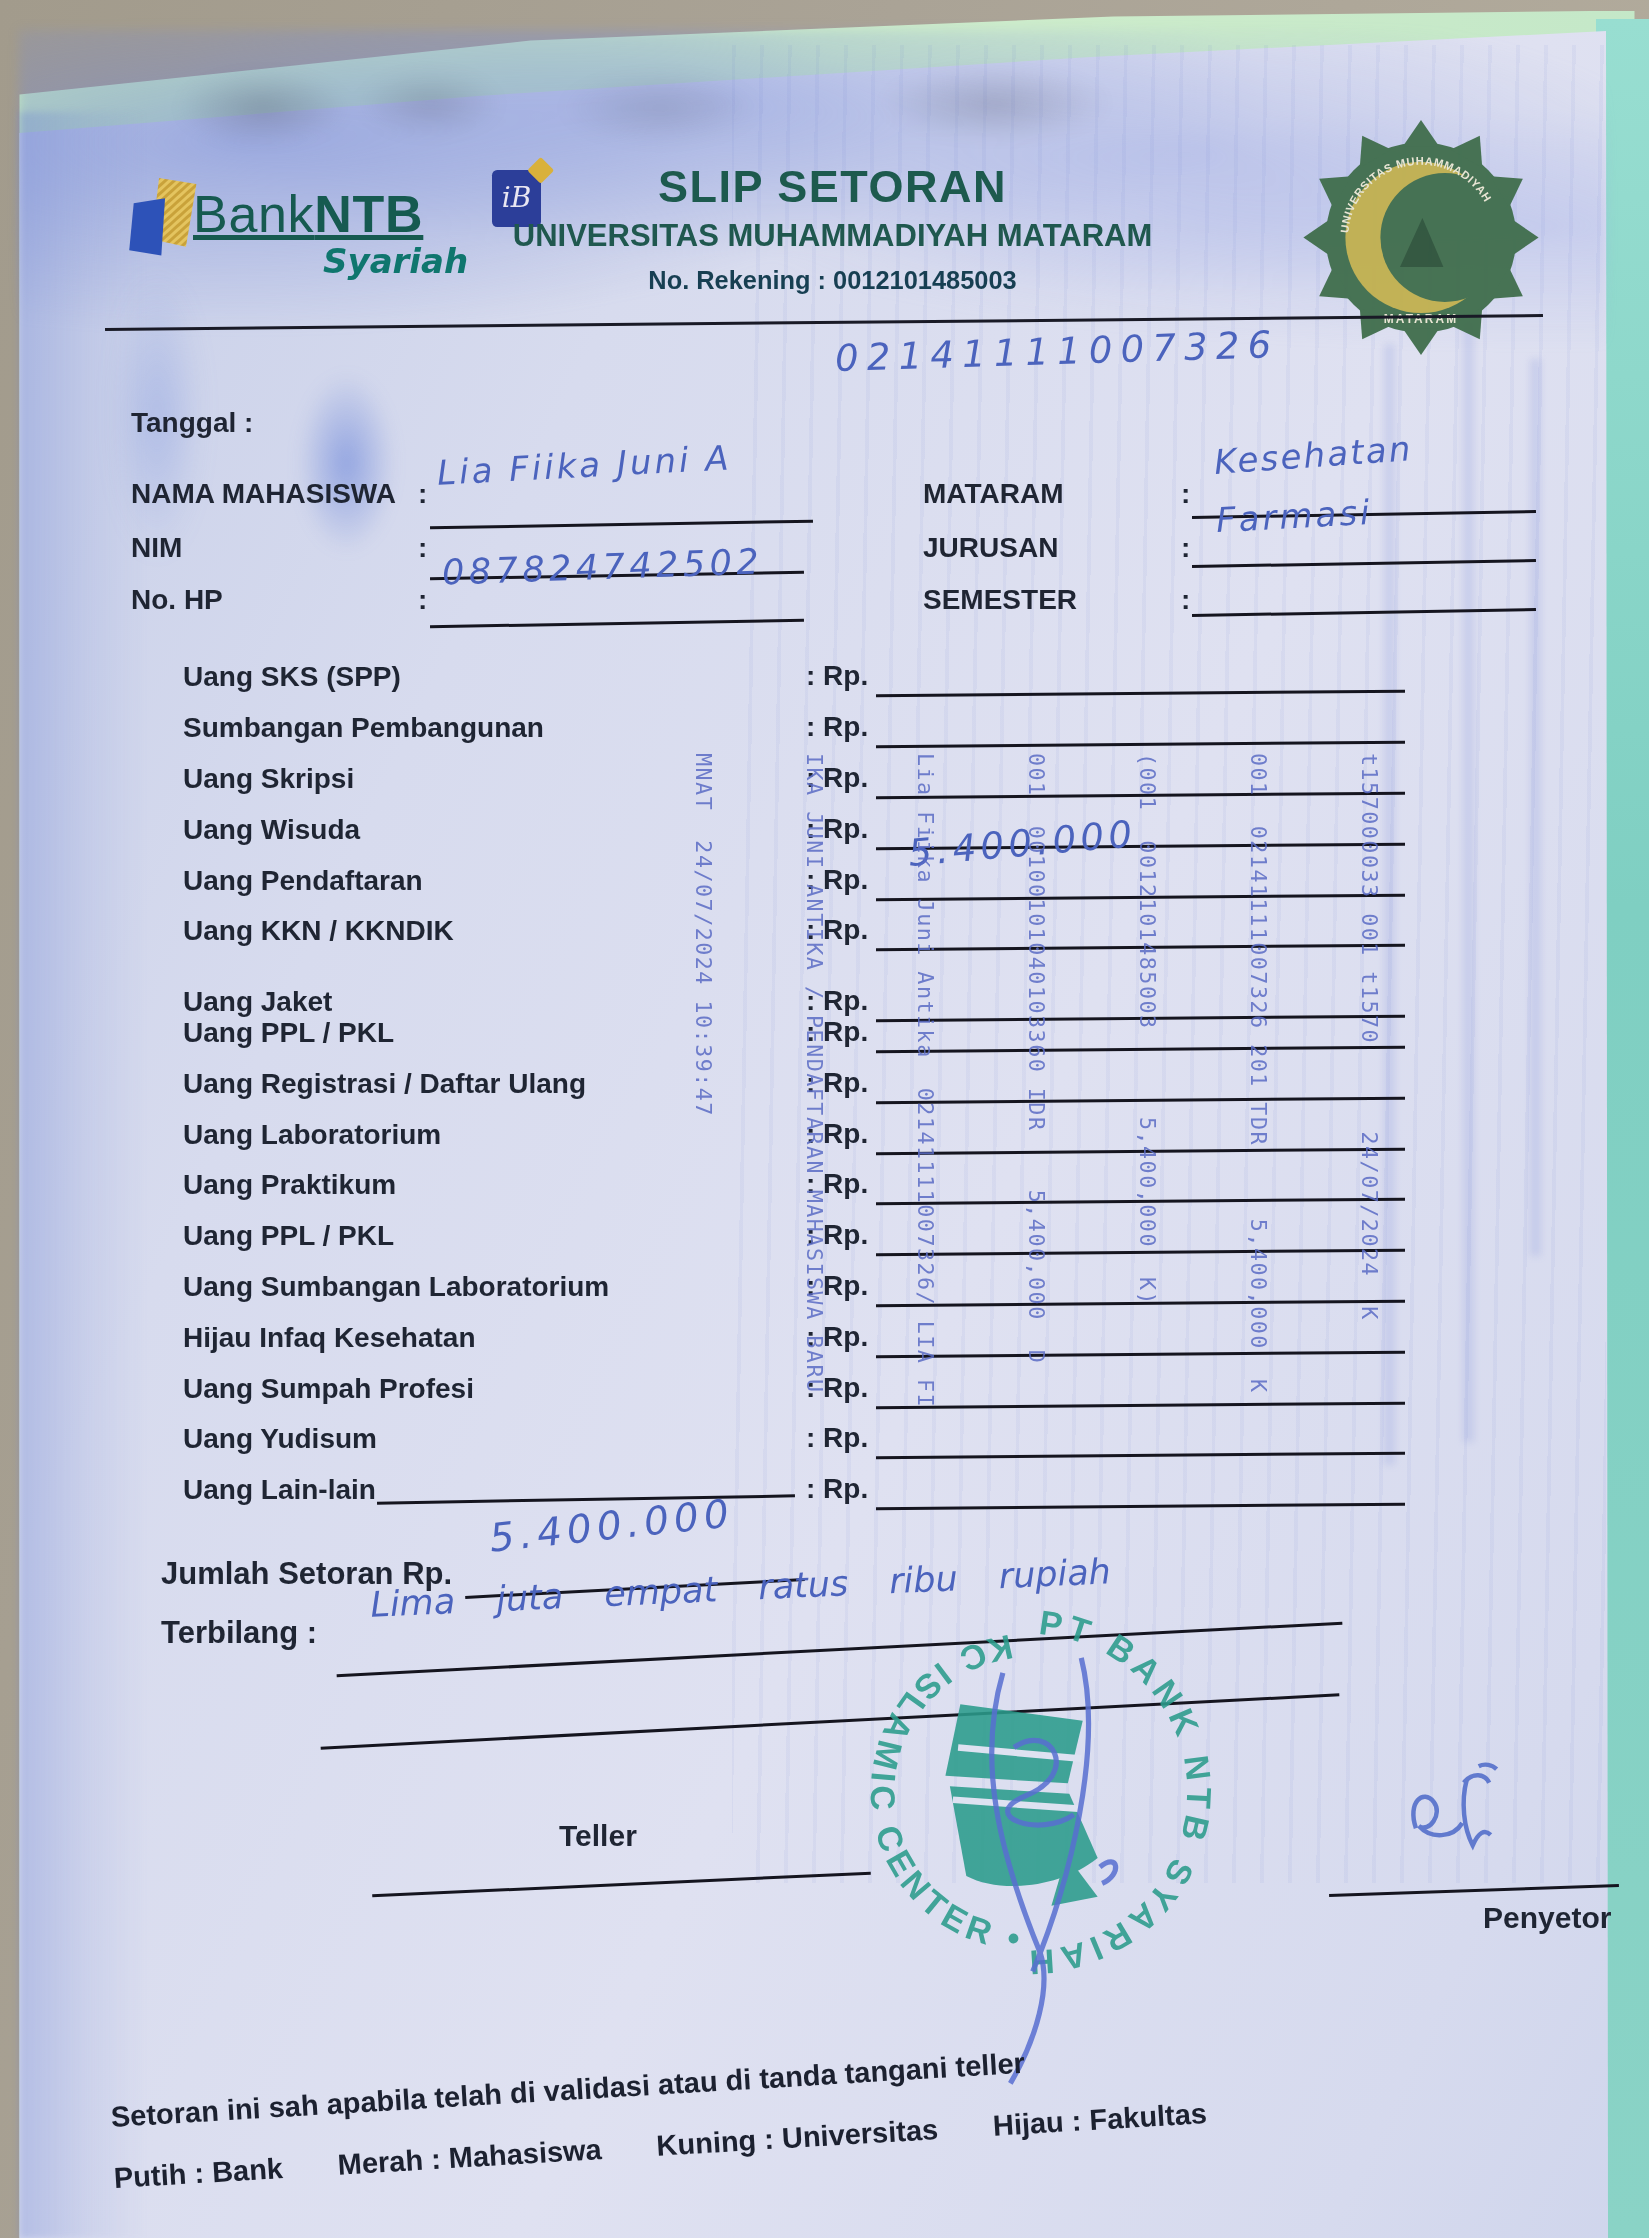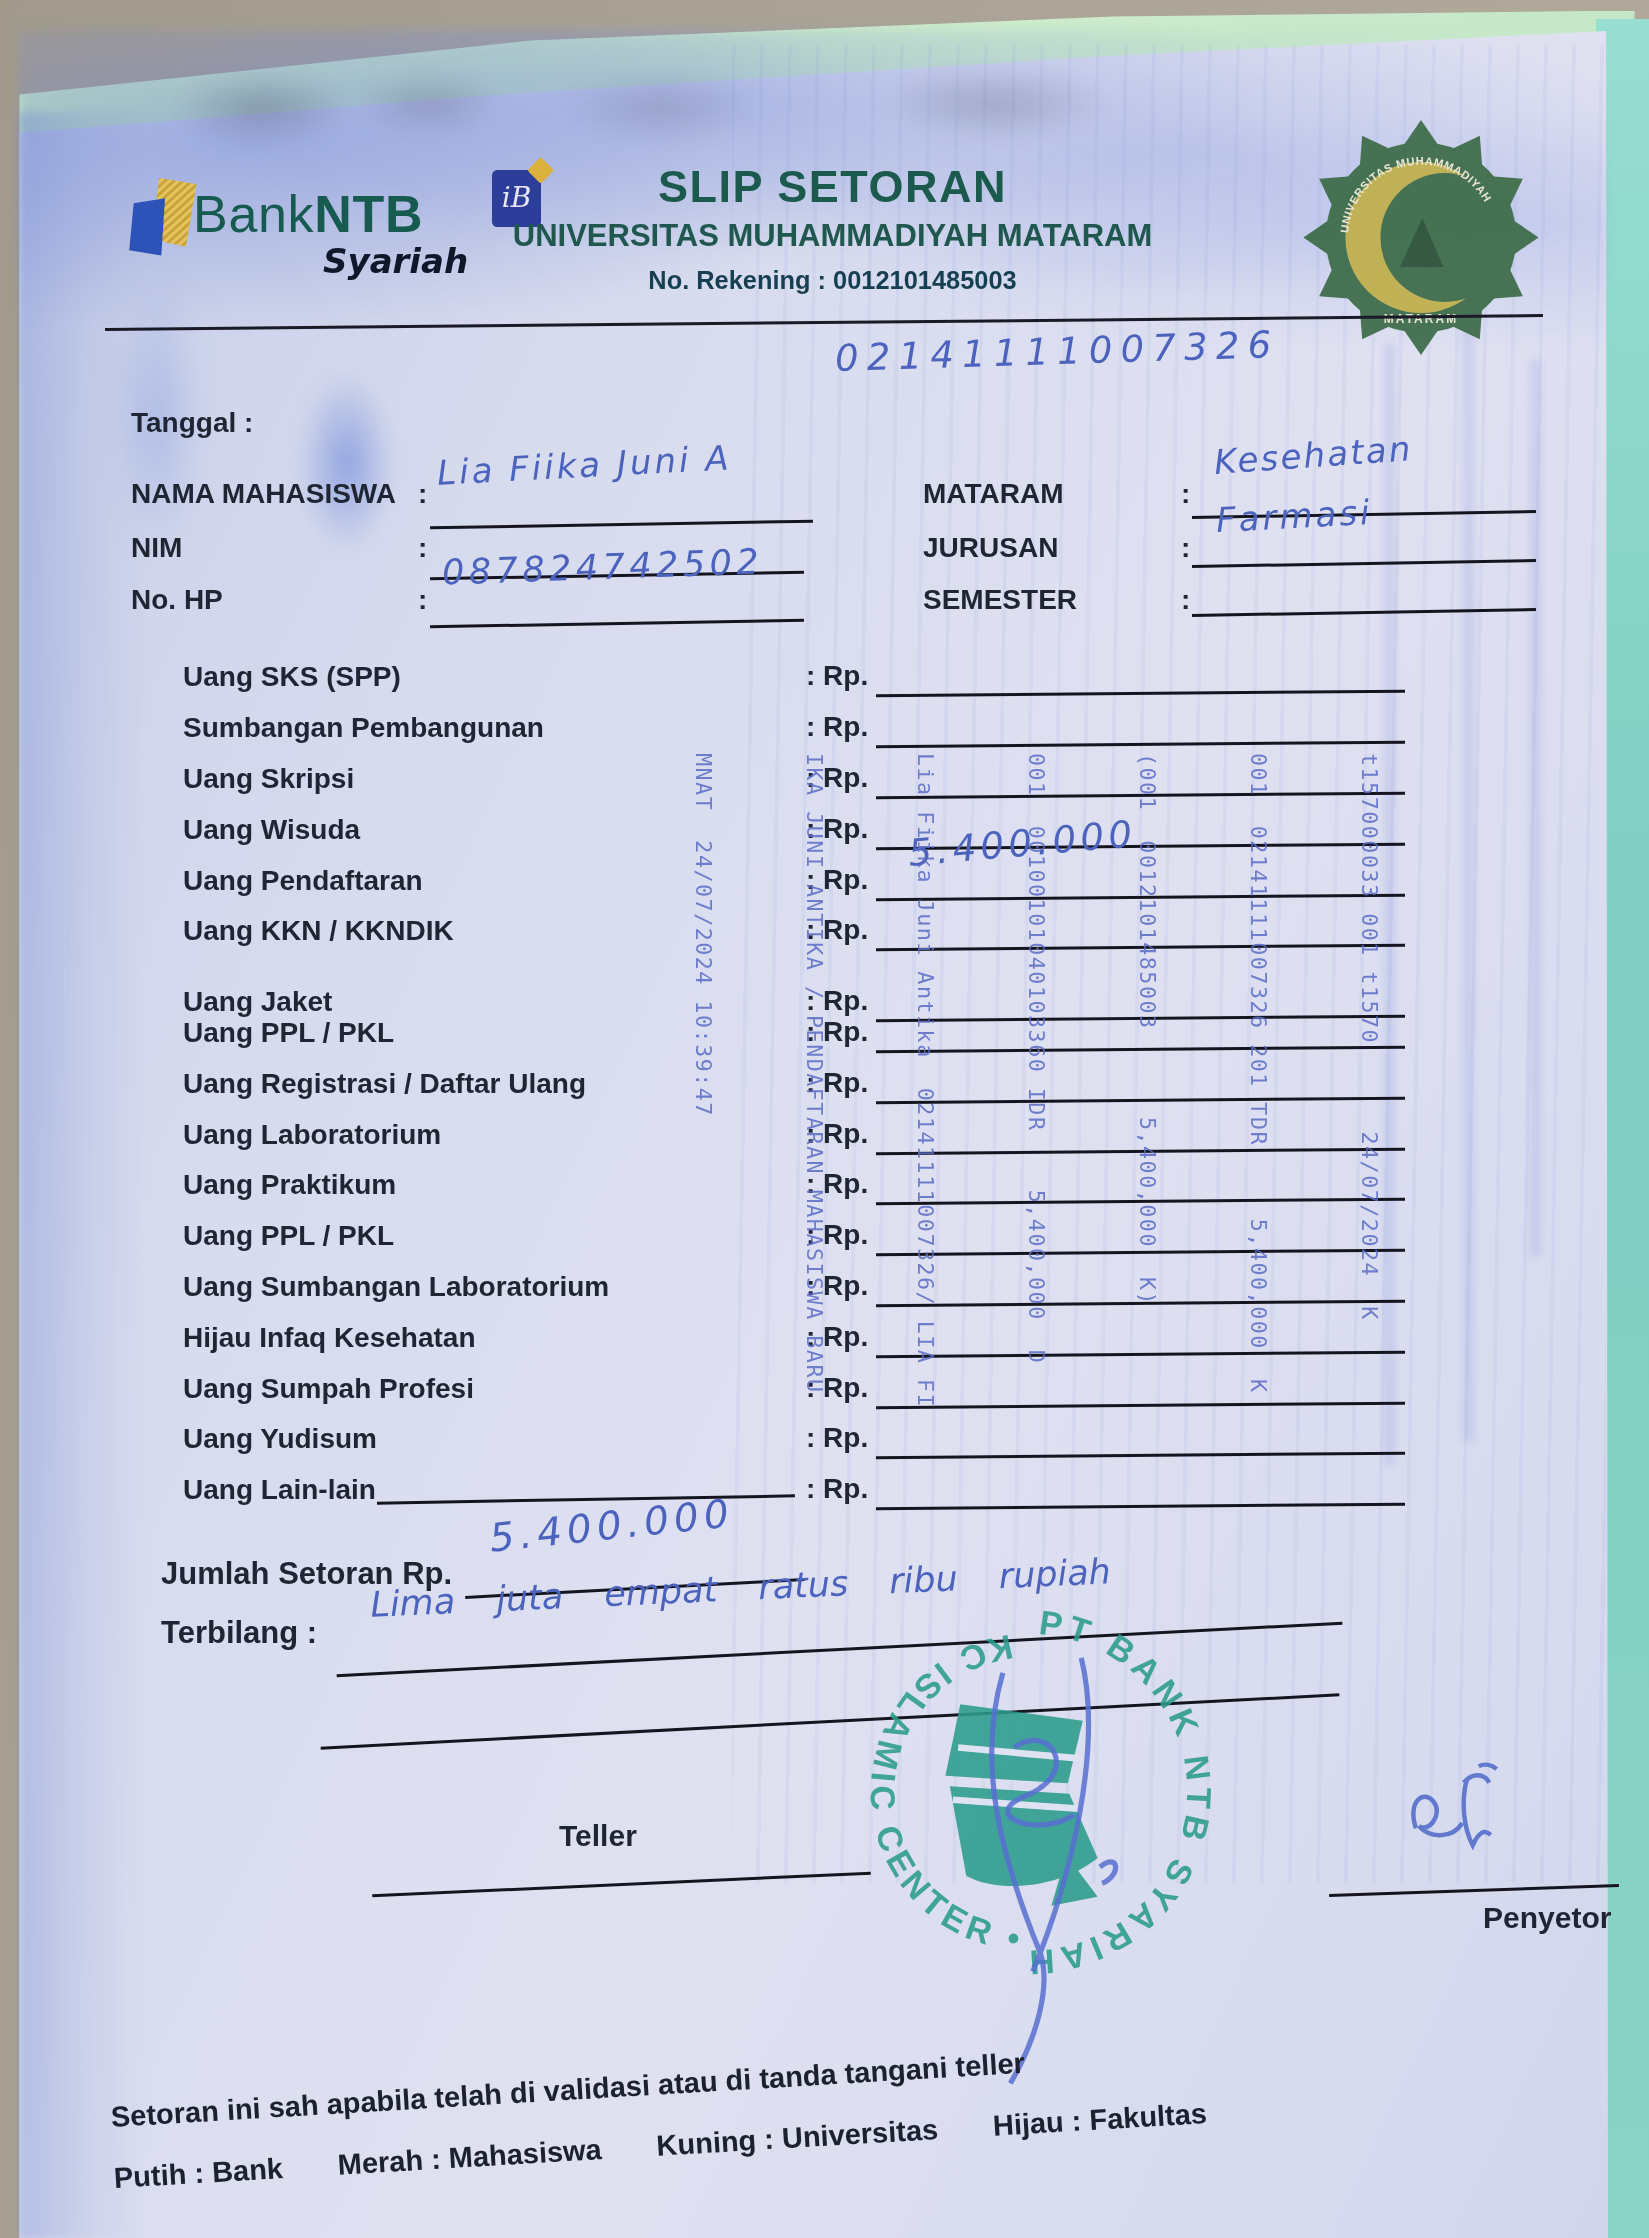--- a/index.html
+++ b/index.html
@@ -30,21 +30,21 @@
   .blob1{left:297px;top:372px;width:99px;height:182px;border-radius:50%;filter:blur(7.5px);
     background:radial-gradient(rgba(88,118,214,.52),rgba(88,118,214,0) 70%);}
   .blob2{left:112px;top:269px;width:90px;height:291px;border-radius:50%;filter:blur(12px);
     background:radial-gradient(rgba(98,128,218,.30),rgba(98,128,218,0) 70%);}
   .ghost{left:179px;top:63px;width:1046px;height:90px;filter:blur(8.2px);opacity:.5;background:
     radial-gradient(12% 60% at 8% 50%, rgba(60,62,76,.5), transparent 70%),
     radial-gradient(10% 55% at 24% 45%, rgba(60,62,76,.38), transparent 70%),
     radial-gradient(14% 60% at 46% 50%, rgba(60,62,76,.3), transparent 70%),
     radial-gradient(16% 60% at 78% 45%, rgba(60,62,76,.42), transparent 70%);}
   
-  .bank-wordmark{left:193px;top:184px;font-size:52px;color:#165a50;letter-spacing:0.7px;}
+  .bank-wordmark{left:193px;top:184px;font-size:52px;color:#165a50;letter-spacing:0.7px;text-decoration:underline;}
   .bank-wordmark .b1{font-weight:500;}
   .bank-wordmark .b2{font-weight:800;}
   .bank-sub{left:323px;top:241px;font-size:34px;color:#1d5a50;font-family:"DejaVu Serif",serif;font-style:italic;font-weight:600;}
   .ib-badge{left:492px;top:170px;width:49px;height:57px;background:#2c3e99;border-radius:5.2px;}
   .ib-badge span{position:absolute;left:0;right:0;top:10.5px;text-align:center;color:#e9e6f2;font-family:"DejaVu Serif",serif;font-style:italic;font-size:28px;}
   .ib-diamond{position:absolute;right:-9px;top:-9px;width:19.4px;height:19.4px;background:#d9b13b;transform:rotate(45deg);border-radius:2.2px;}
   .title-block{left:418px;top:161px;width:829px;text-align:center;color:#1d5a4e;}
   .title-main{font-size:45px;font-weight:800;letter-spacing:1.5px;}
   .title-univ{font-size:31px;font-weight:800;margin-top:4.5px;color:#20584f;}
   .title-rek{font-size:25.4px;font-weight:800;margin-top:12px;color:#173f52;}
@@ -112,21 +112,21 @@
         <rect width="8" height="8" fill="#c9a23a"></rect>
         <rect width="4" height="8" fill="#e4c45f"></rect>
       </pattern>
     </defs>
     <polygon points="40,4 90,12 76,96 30,86" fill="url(#goldstripes)"></polygon>
     <polygon points="6,38 48,31 43,108 0,101" fill="#2d52b8"></polygon>
   </svg>
   <div class="abs bank-wordmark">
     <span class="b1">Bank</span><span class="b2">NTB</span>
   </div>
-  <div class="abs bank-sub hw" style="font-style:italic;color:#0f172a;">Syariah</div>
+  <div class="abs bank-sub hw" style="font-style:italic;color:#0f766e;">Syariah</div>
   <div class="abs ib-badge">
     <span>iB</span>
     <div class="ib-diamond"></div>
   </div>
 
   <div class="abs title-block">
     <div class="title-main">SLIP SETORAN</div>
     <div class="title-univ">UNIVERSITAS MUHAMMADIYAH MATARAM</div>
     <div class="title-rek">No. Rekening : 0012101485003</div>
   </div>

